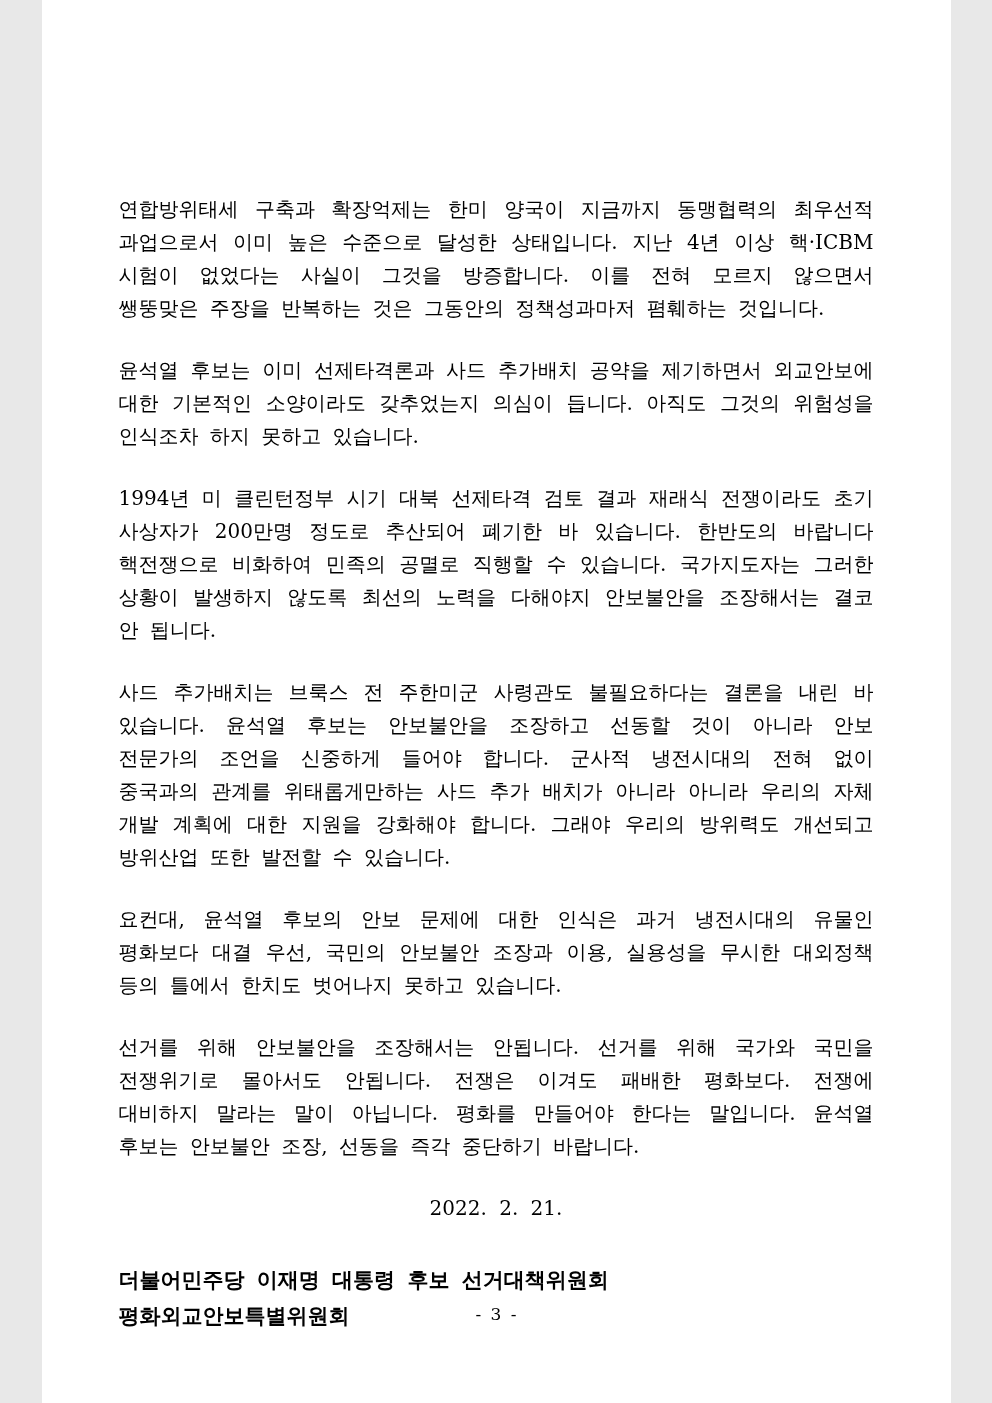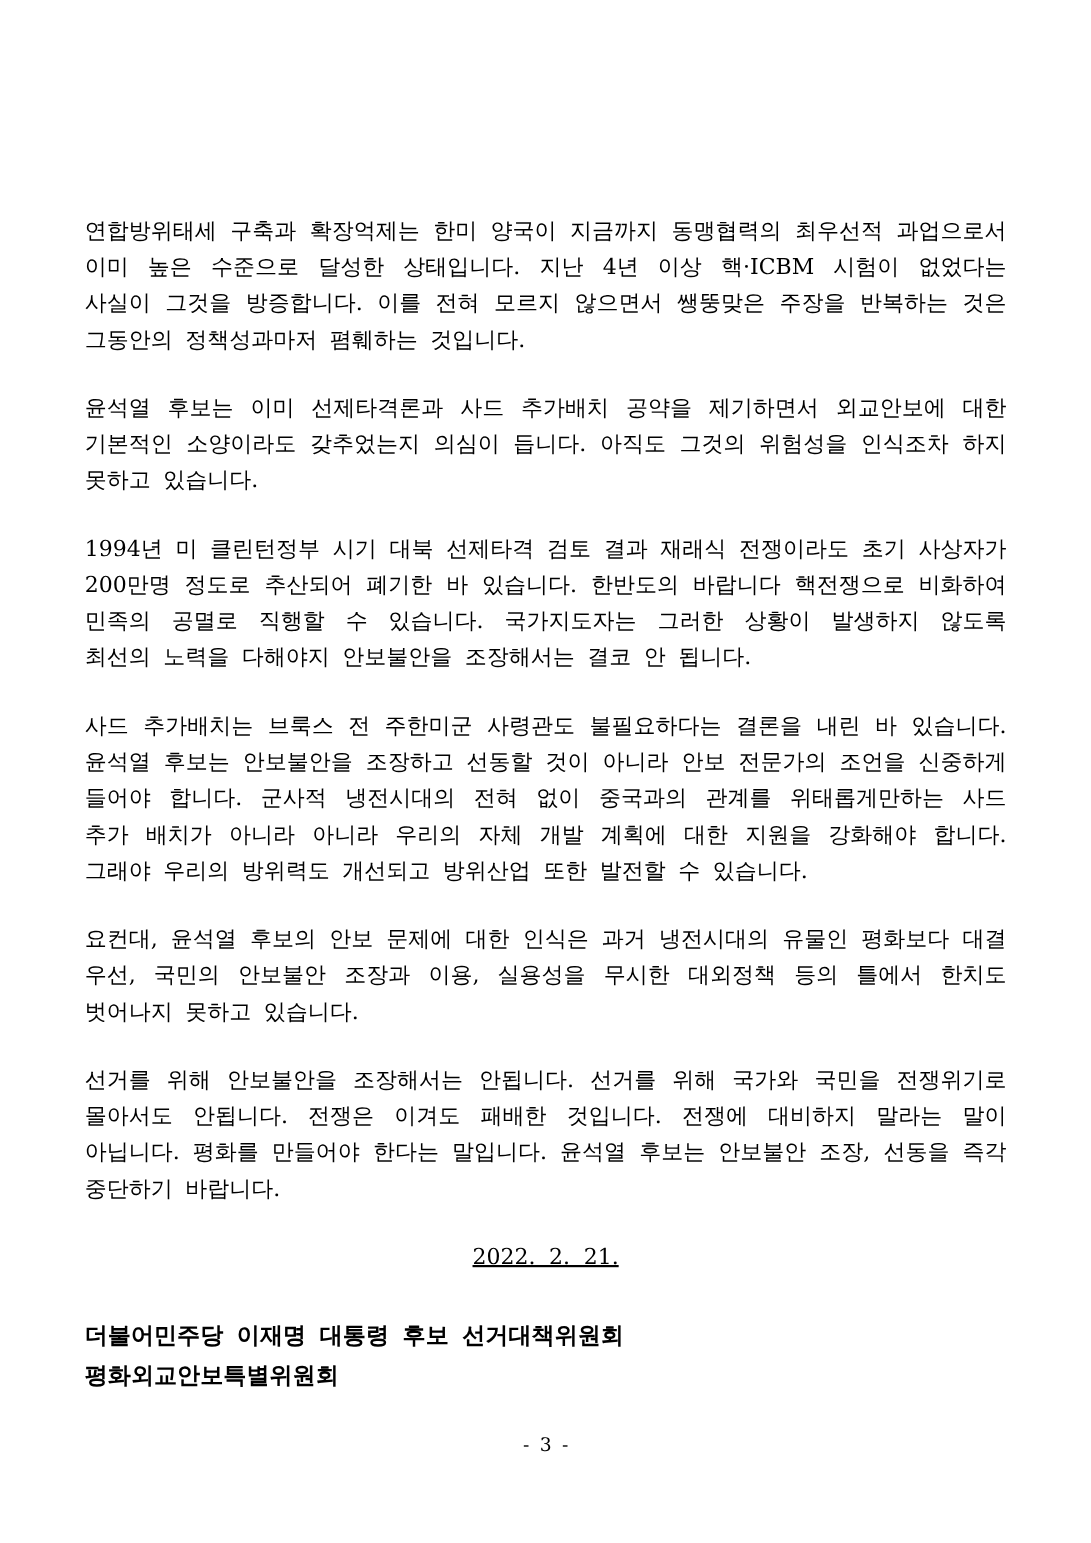--- a/index.html
+++ b/index.html
@@ -2,21 +2,21 @@
 <html><head>
 <meta charset="utf-8">
 <style>
   html, body {
     margin: 0;
     padding: 0;
     background: #e8e8e8;
   }
   .page {
     position: relative;
-    width: 992px;
+    width: 909px;
     height: 1403px;
     margin: 0 auto;
     background: #ffffff;
     color: #000000;
     font-family: "DejaVu Serif", "Liberation Serif", serif;
     overflow: hidden;
     box-sizing: border-box;
   }
   .body-text {
     position: absolute;
@@ -32,21 +32,20 @@
     text-justify: inter-word;
     word-spacing: 5px;
     word-break: keep-all;
   }
   p.date-line {
     margin: 17px 0 0 0;
     font-size: 20px;
     line-height: 33px;
     text-align: center;
     word-spacing: 6px;
-    text-decoration: underline;
   }
   .signature-block {
     margin-top: 37px;
   }
   .signature-block p {
     margin: 0;
     font-size: 21px;
     line-height: 36px;
     font-weight: bold;
     word-spacing: 5px;
@@ -65,21 +64,21 @@
 </head>
 <body>
 
 <div class="page" style="background: rgb(255, 255, 255); color: rgb(0, 0, 0);">
   <div class="body-text">
     <p class="para">연합방위태세 구축과 확장억제는 한미 양국이 지금까지 동맹협력의 최우선적 과업으로서 이미 높은 수준으로 달성한 상태입니다. 지난 4년 이상 핵·ICBM 시험이 없었다는 사실이 그것을 방증합니다. 이를 전혀 모르지 않으면서 쌩뚱맞은 주장을 반복하는 것은 그동안의 정책성과마저 폄훼하는 것입니다.</p>
     <p class="para">윤석열 후보는 이미 선제타격론과 사드 추가배치 공약을 제기하면서 외교안보에 대한 기본적인 소양이라도 갖추었는지 의심이 듭니다. 아직도 그것의 위험성을 인식조차 하지 못하고 있습니다.</p>
     <p class="para">1994년 미 클린턴정부 시기 대북 선제타격 검토 결과 재래식 전쟁이라도 초기 사상자가 200만명 정도로 추산되어 폐기한 바 있습니다. 한반도의 바랍니다 핵전쟁으로 비화하여 민족의 공멸로 직행할 수 있습니다. 국가지도자는 그러한 상황이 발생하지 않도록 최선의 노력을 다해야지 안보불안을 조장해서는 결코 안 됩니다.</p>
     <p class="para">사드 추가배치는 브룩스 전 주한미군 사령관도 불필요하다는 결론을 내린 바 있습니다. 윤석열 후보는 안보불안을 조장하고 선동할 것이 아니라 안보 전문가의 조언을 신중하게 들어야 합니다. 군사적 냉전시대의 전혀 없이 중국과의 관계를 위태롭게만하는 사드 추가 배치가 아니라 아니라 우리의 자체 개발 계획에 대한 지원을 강화해야 합니다. 그래야 우리의 방위력도 개선되고 방위산업 또한 발전할 수 있습니다.</p>
     <p class="para">요컨대, 윤석열 후보의 안보 문제에 대한 인식은 과거 냉전시대의 유물인 평화보다 대결 우선, 국민의 안보불안 조장과 이용, 실용성을 무시한 대외정책 등의 틀에서 한치도 벗어나지 못하고 있습니다.</p>
-    <p class="para">선거를 위해 안보불안을 조장해서는 안됩니다. 선거를 위해 국가와 국민을 전쟁위기로 몰아서도 안됩니다. 전쟁은 이겨도 패배한 것입니다. 전쟁에 대비하지 말라는 말이 아닙니다. 평화를 만들어야 한다는 말입니다. 윤석열 후보는 안보불안 조장, 선동을 즉각 중단하기 바랍니다.</p>
+    <p class="para">선거를 위해 안보불안을 조장해서는 안됩니다. 선거를 위해 국가와 국민을 전쟁위기로 몰아서도 안됩니다. 전쟁은 이겨도 패배한 평화보다. 전쟁에 대비하지 말라는 말이 아닙니다. 평화를 만들어야 한다는 말입니다. 윤석열 후보는 안보불안 조장, 선동을 즉각 중단하기 바랍니다.</p>
 
     <p class="date-line">2022. 2. 21.</p>
 
     <div class="signature-block">
       <p>더불어민주당 이재명 대통령 후보 선거대책위원회</p>
       <p>평화외교안보특별위원회</p>
     </div>
   </div>
 
   <div class="page-footer">- 3 -</div>

